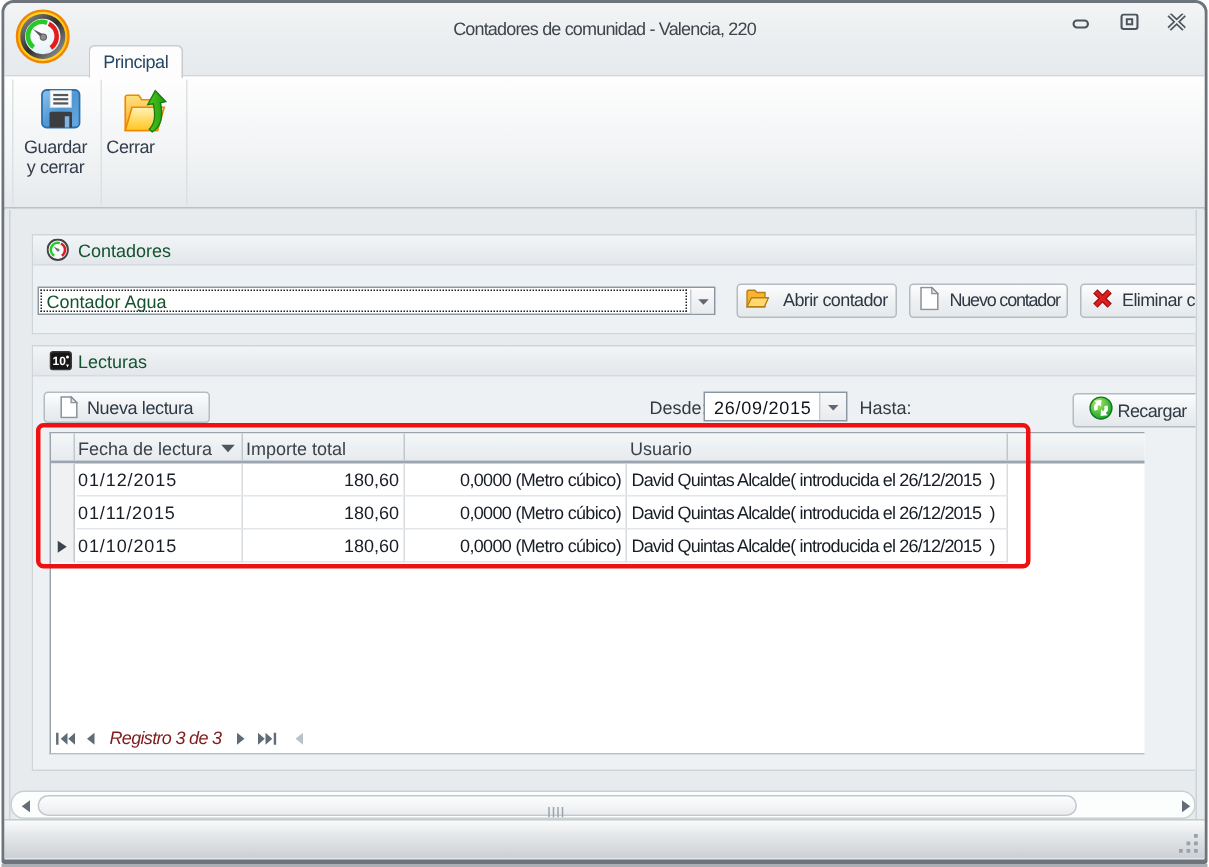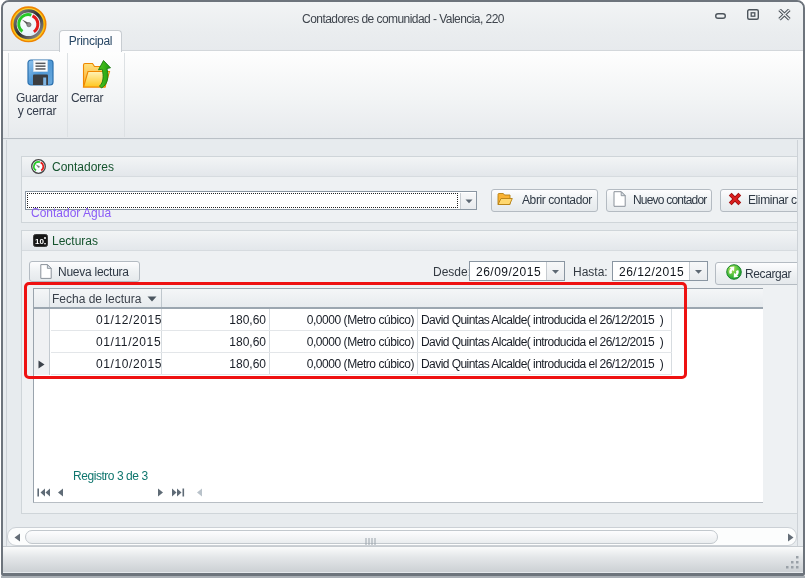--- a/index.html
+++ b/index.html
@@ -17,34 +17,34 @@
 #client{left:3px;top:140px;width:800px;height:406px;background:#e7ebee;}
 .cedge{top:140px;width:1px;height:406px;background:#cdd2d7;}
 .group{left:21px;width:776px;background:#eef1f3;overflow:hidden;}
 .group::before{content:"";position:absolute;left:0;top:0;right:0;bottom:0;border:1px solid #cfd5d9;border-right:none;z-index:5;pointer-events:none;}
 .ghead{position:absolute;left:0;top:0;width:100%;height:21px;background:linear-gradient(#f3f5f6,#e3e7eb);border-bottom:1px solid #d6dbdf;}
 .gtitle{position:absolute;left:31px;top:4px;color:#14532d;letter-spacing:0;white-space:nowrap;}
 .btn{position:absolute;border:1px solid #b4bbc2;border-radius:3px;background:linear-gradient(#fdfdfe,#eef1f3 50%,#e5e9ec);}
 .btxt{position:absolute;color:#2f3945;letter-spacing:-0.4px;white-space:nowrap;}
 #combo{left:4px;top:35px;width:452px;height:19px;background:#fff;border:1px solid #8a96a2;}
 #combofocus{left:1px;top:1px;width:431px;height:15px;border:1px dotted #222;position:absolute;}
-#combotxt{position:absolute;left:5px;top:14px;color:#8b5cf6;letter-spacing:0;white-space:nowrap;}
+#combotxt{position:absolute;left:5px;top:2px;color:#14532d;letter-spacing:0;white-space:nowrap;}
 #comboarr{position:absolute;left:434px;top:1px;width:16px;height:16px;background:linear-gradient(#f7f8f9,#e8ebee);border-left:1px solid #c6cbd0;}
 .fld{position:absolute;background:#fff;border:1px solid #8a96a2;height:20px;}
 
 .fldtxt{position:absolute;left:6px;top:3px;color:#10151c;letter-spacing:0.5px;white-space:nowrap;}
 .fldarr{position:absolute;right:0;top:0;width:18px;height:18px;background:linear-gradient(#f7f8f9,#e8ebee);border-left:1px solid #c6cbd0;}
 .lbl{position:absolute;color:#333a42;letter-spacing:0;white-space:nowrap;}
 #grid{left:12px;top:58px;width:730px;height:215px;background:#fff;border:1px solid #9aa4ad;border-right:none;border-bottom:1px solid #b8bec4;}
 #ghdr{position:absolute;left:0;top:0;width:100%;height:20px;background:linear-gradient(#f4f6f7,#e7ebee);border-bottom:2px solid #9ba6b0;}
 .hcell{position:absolute;top:0;height:18px;border-right:1px solid #bfc7cd;color:#3a414b;padding:3px 0 0 2px;letter-spacing:0;white-space:nowrap;}
 .gvline{position:absolute;top:20px;width:1px;height:66px;background:#d7dce0;}
 .grow{position:absolute;left:0;width:621px;height:22px;border-bottom:1px solid #e3e6e9;}
 .gcell{position:absolute;top:4px;color:#181d26;white-space:nowrap;}
-.gdate{letter-spacing:0.6px;margin-left:44px;}
+.gdate{letter-spacing:0.6px;}
 .gnum{letter-spacing:0;}
 .gcons{letter-spacing:-0.45px;}
 .guser{letter-spacing:-0.55px;}
 #ind{position:absolute;left:0;top:20px;width:16px;height:66px;background:#eff1f3;border-right:1px solid #c3cad0;}
 .nav{position:absolute;top:199px;}
 #redrect{left:24px;top:282px;width:663px;height:97px;border:3px solid #ee1111;border-radius:5px;z-index:50;}
 #hscroll{left:7px;top:527px;width:790px;height:19px;background:#fcfdfd;border:1px solid #cbd0d5;border-radius:9px;}
 #hthumb{position:absolute;left:17px;top:2px;width:693px;height:14px;border:1px solid #c2c8cd;border-radius:7px;background:linear-gradient(#fdfdfe,#eaedef);}
 #statusbar{left:3px;top:546px;width:800px;height:26px;background:linear-gradient(#fafbfb,#e4e7e9 40%,#ccd0d4);border-top:1px solid #c6cbd0;}
 </style>
@@ -217,26 +217,20 @@
 <div class="btxt" style="left:37px;top:35px;letter-spacing:-0.25px;">Nueva lectura</div>
 
 <div class="lbl" style="left:412px;top:35px;">Desde:</div>
 <div class="fld" style="left:448px;top:31px;width:96px;">
 <div class="fldtxt">26/09/2015</div>
 <div class="fldarr"><svg width="17" height="19">
           <path d="M5,8 L12,8 L8.5,11.7 Z" fill="#5d6873"></path>
         </svg></div>
 </div>
 <div class="lbl" style="left:552px;top:35px;">Hasta:</div>
-<div class="fld" style="left:591px;top:31px;width:96px;">
-<div class="fldtxt">26/12/2015</div>
-<div class="fldarr"><svg width="17" height="19">
-          <path d="M5,8 L12,8 L8.5,11.7 Z" fill="#5d6873"></path>
-        </svg></div>
-</div>
 
 <div class="btn" style="left:694px;top:32px;width:112px;height:23px;"></div>
 <div class="abs" style="left:705px;top:34px;width:16px;height:16px;">
 <svg width="16" height="16" viewBox="0 0 16 16">
 <defs>
           <radialGradient id="grn" cx="0.35" cy="0.28" r="0.95">
             <stop offset="0" stop-color="#b8e85a"></stop>
             <stop offset="0.55" stop-color="#3db83a"></stop>
             <stop offset="1" stop-color="#0f8c28"></stop>
           </radialGradient>
@@ -245,20 +239,22 @@
 <path d="M 3.8,9.9 A 4.4,4.4 0 0 1 4.9,4.6 L3.4,3.2 L8.3,2.6 L8.0,7.2 L6.6,5.9 A 2.6,2.6 0 0 0 6.0,9.0 Z" fill="#fff"></path>
 <path d="M 12.2,6.1 A 4.4,4.4 0 0 1 11.1,11.4 L12.6,12.8 L7.7,13.4 L8.0,8.8 L9.4,10.1 A 2.6,2.6 0 0 0 10.0,7.0 Z" fill="#fff"></path>
 </svg>
 </div>
 <div class="btxt" style="left:724px;top:37px;">Recargar</div>
 
 <div class="abs" id="grid">
 <div id="ghdr"></div>
 <div class="hcell" style="left:0;width:16px;padding:0;"></div>
 <div class="hcell" style="left:16px;width:112px;">Fecha de lectura</div>
+<div class="hcell" style="left:128px;width:108px;">Importe total</div>
+<div class="hcell" style="left:384px;width:254px;">Usuario</div>
 <svg class="abs" style="left:113px;top:7px;" width="10" height="6">
         <path d="M0.5,0.5 L9.5,0.5 L5,5.5 Z" fill="#4c5660"></path>
       </svg>
 <div id="ind"></div>
 <svg class="abs" style="left:4px;top:71px;" width="7" height="9">
         <path d="M0.5,0.5 L6.5,4.5 L0.5,8.5 Z" fill="#3c434b"></path>
       </svg>
 <div class="gvline" style="left:127px;"></div>
 <div class="gvline" style="left:235px;"></div>
 <div class="gvline" style="left:383px;"></div>
@@ -283,21 +279,21 @@
 </div>
 
 <svg class="nav" style="left:3px;" width="14" height="9">
         <path d="M1.2,0.5 L1.2,8.5" stroke="#5f6b76" stroke-width="1.6"></path>
         <path d="M8,0.5 L3.5,4.5 L8,8.5 Z" fill="#5f6b76"></path>
         <path d="M13,0.5 L8.5,4.5 L13,8.5 Z" fill="#5f6b76"></path>
       </svg>
 <svg class="nav" style="left:22px;" width="8" height="9">
         <path d="M7,0.5 L2,4.5 L7,8.5 Z" fill="#5f6b76"></path>
       </svg>
-<div class="abs" style="left:39px;top:180px;color:#0f766e;letter-spacing:-0.45px;white-space:nowrap;">Registro 3 de 3</div>
+<div class="abs" style="left:39px;top:196px;color:#7f1d1d;letter-spacing:-0.45px;white-space:nowrap;font-style:italic;">Registro 3 de 3</div>
 <svg class="nav" style="left:123px;" width="8" height="9">
         <path d="M1,0.5 L6,4.5 L1,8.5 Z" fill="#5f6b76"></path>
       </svg>
 <svg class="nav" style="left:137px;" width="14" height="9">
         <path d="M1,0.5 L5.5,4.5 L1,8.5 Z" fill="#5f6b76"></path>
         <path d="M6,0.5 L10.5,4.5 L6,8.5 Z" fill="#5f6b76"></path>
         <path d="M12.3,0.5 L12.3,8.5" stroke="#5f6b76" stroke-width="1.6"></path>
       </svg>
 <svg class="nav" style="left:161px;" width="8" height="9">
         <path d="M7,0.5 L2,4.5 L7,8.5 Z" fill="#b9c2ca"></path>

